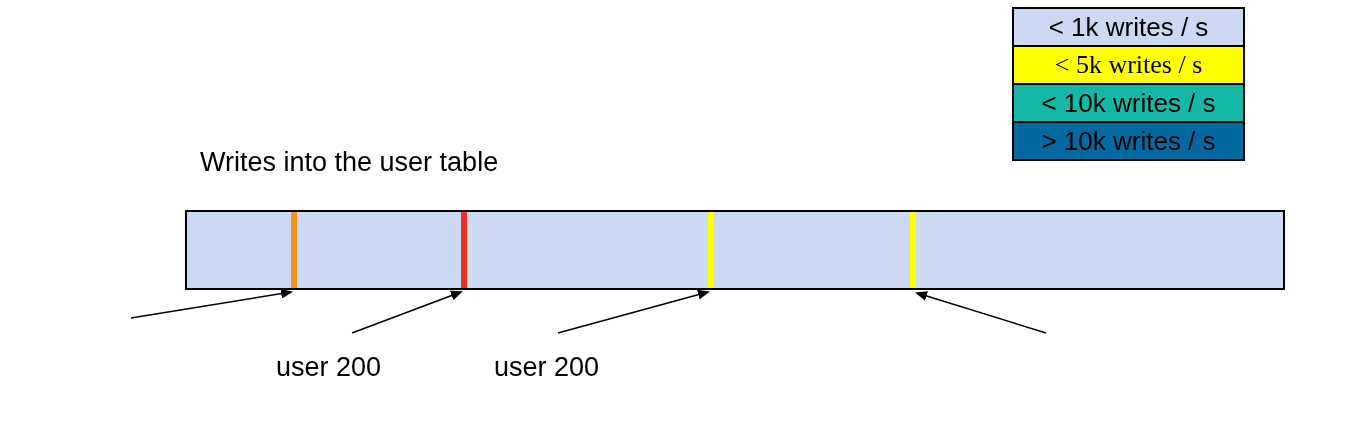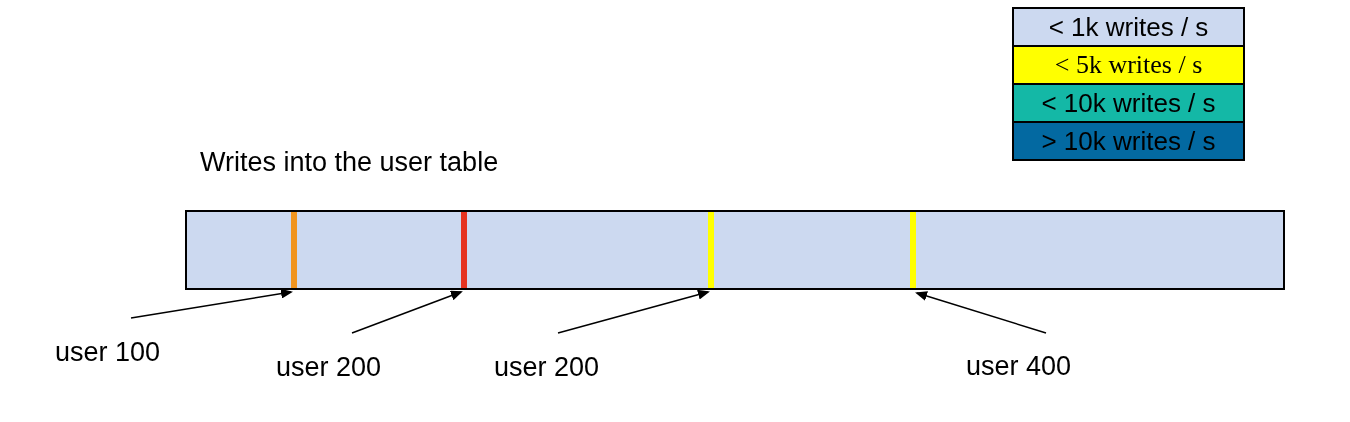--- a/index.html
+++ b/index.html
@@ -67,17 +67,15 @@
     <defs>
       <marker id="arrowhead" markerWidth="12" markerHeight="10" refX="10" refY="5" orient="auto" markerUnits="userSpaceOnUse">
         <path d="M0,0 L12,5 L0,10 z" fill="#000"></path>
       </marker>
     </defs>
   <line x1="131" y1="318" x2="291" y2="292" stroke="#000" stroke-width="1.5" marker-end="url(#arrowhead)"></line>
       <line x1="352" y1="333" x2="461" y2="292" stroke="#000" stroke-width="1.5" marker-end="url(#arrowhead)"></line>
       <line x1="558" y1="333" x2="708" y2="292" stroke="#000" stroke-width="1.5" marker-end="url(#arrowhead)"></line>
       <line x1="1046" y1="333" x2="917" y2="293" stroke="#000" stroke-width="1.5" marker-end="url(#arrowhead)"></line>
     </svg>
-<div class="user-label" style="left: 55px; top: 337px;">user 100</div>
     <div class="user-label" style="left: 276px; top: 352px;">user 200</div>
     <div class="user-label" style="left: 494px; top: 352px;">user 200</div>
-    <div class="user-label" style="left: 966px; top: 351px;">user 400</div>
   </div>
 
 </body></html>

